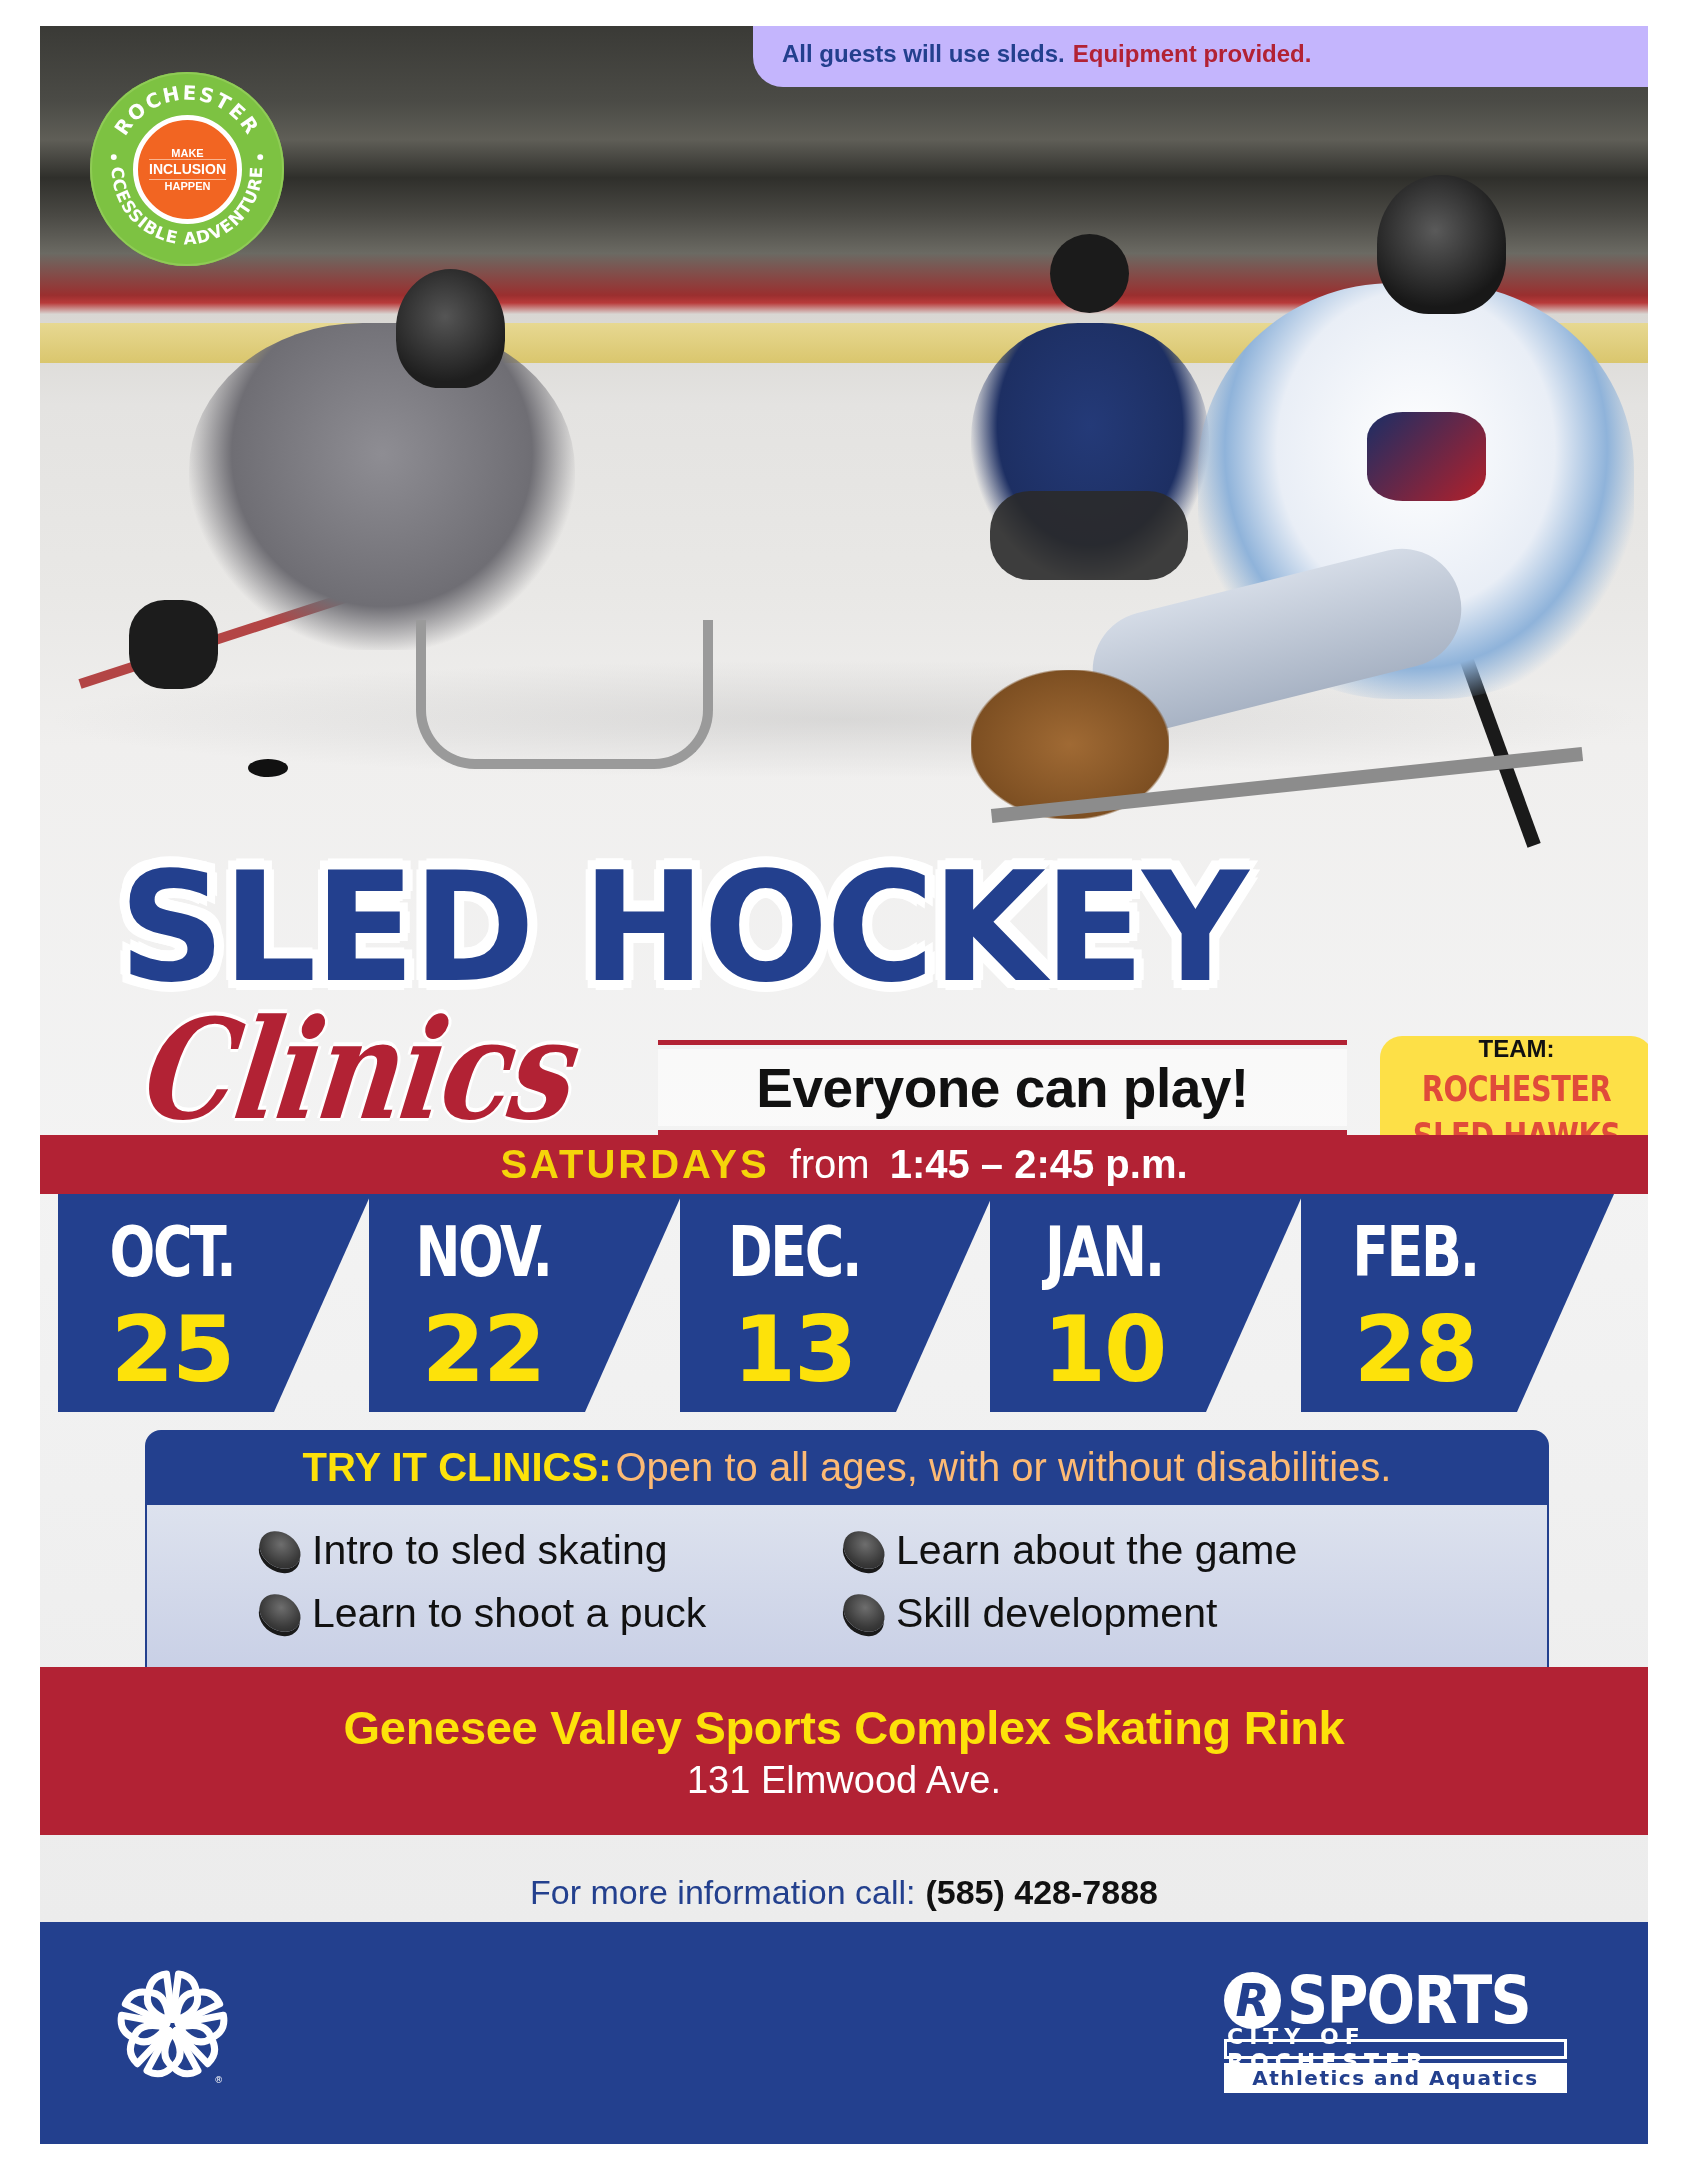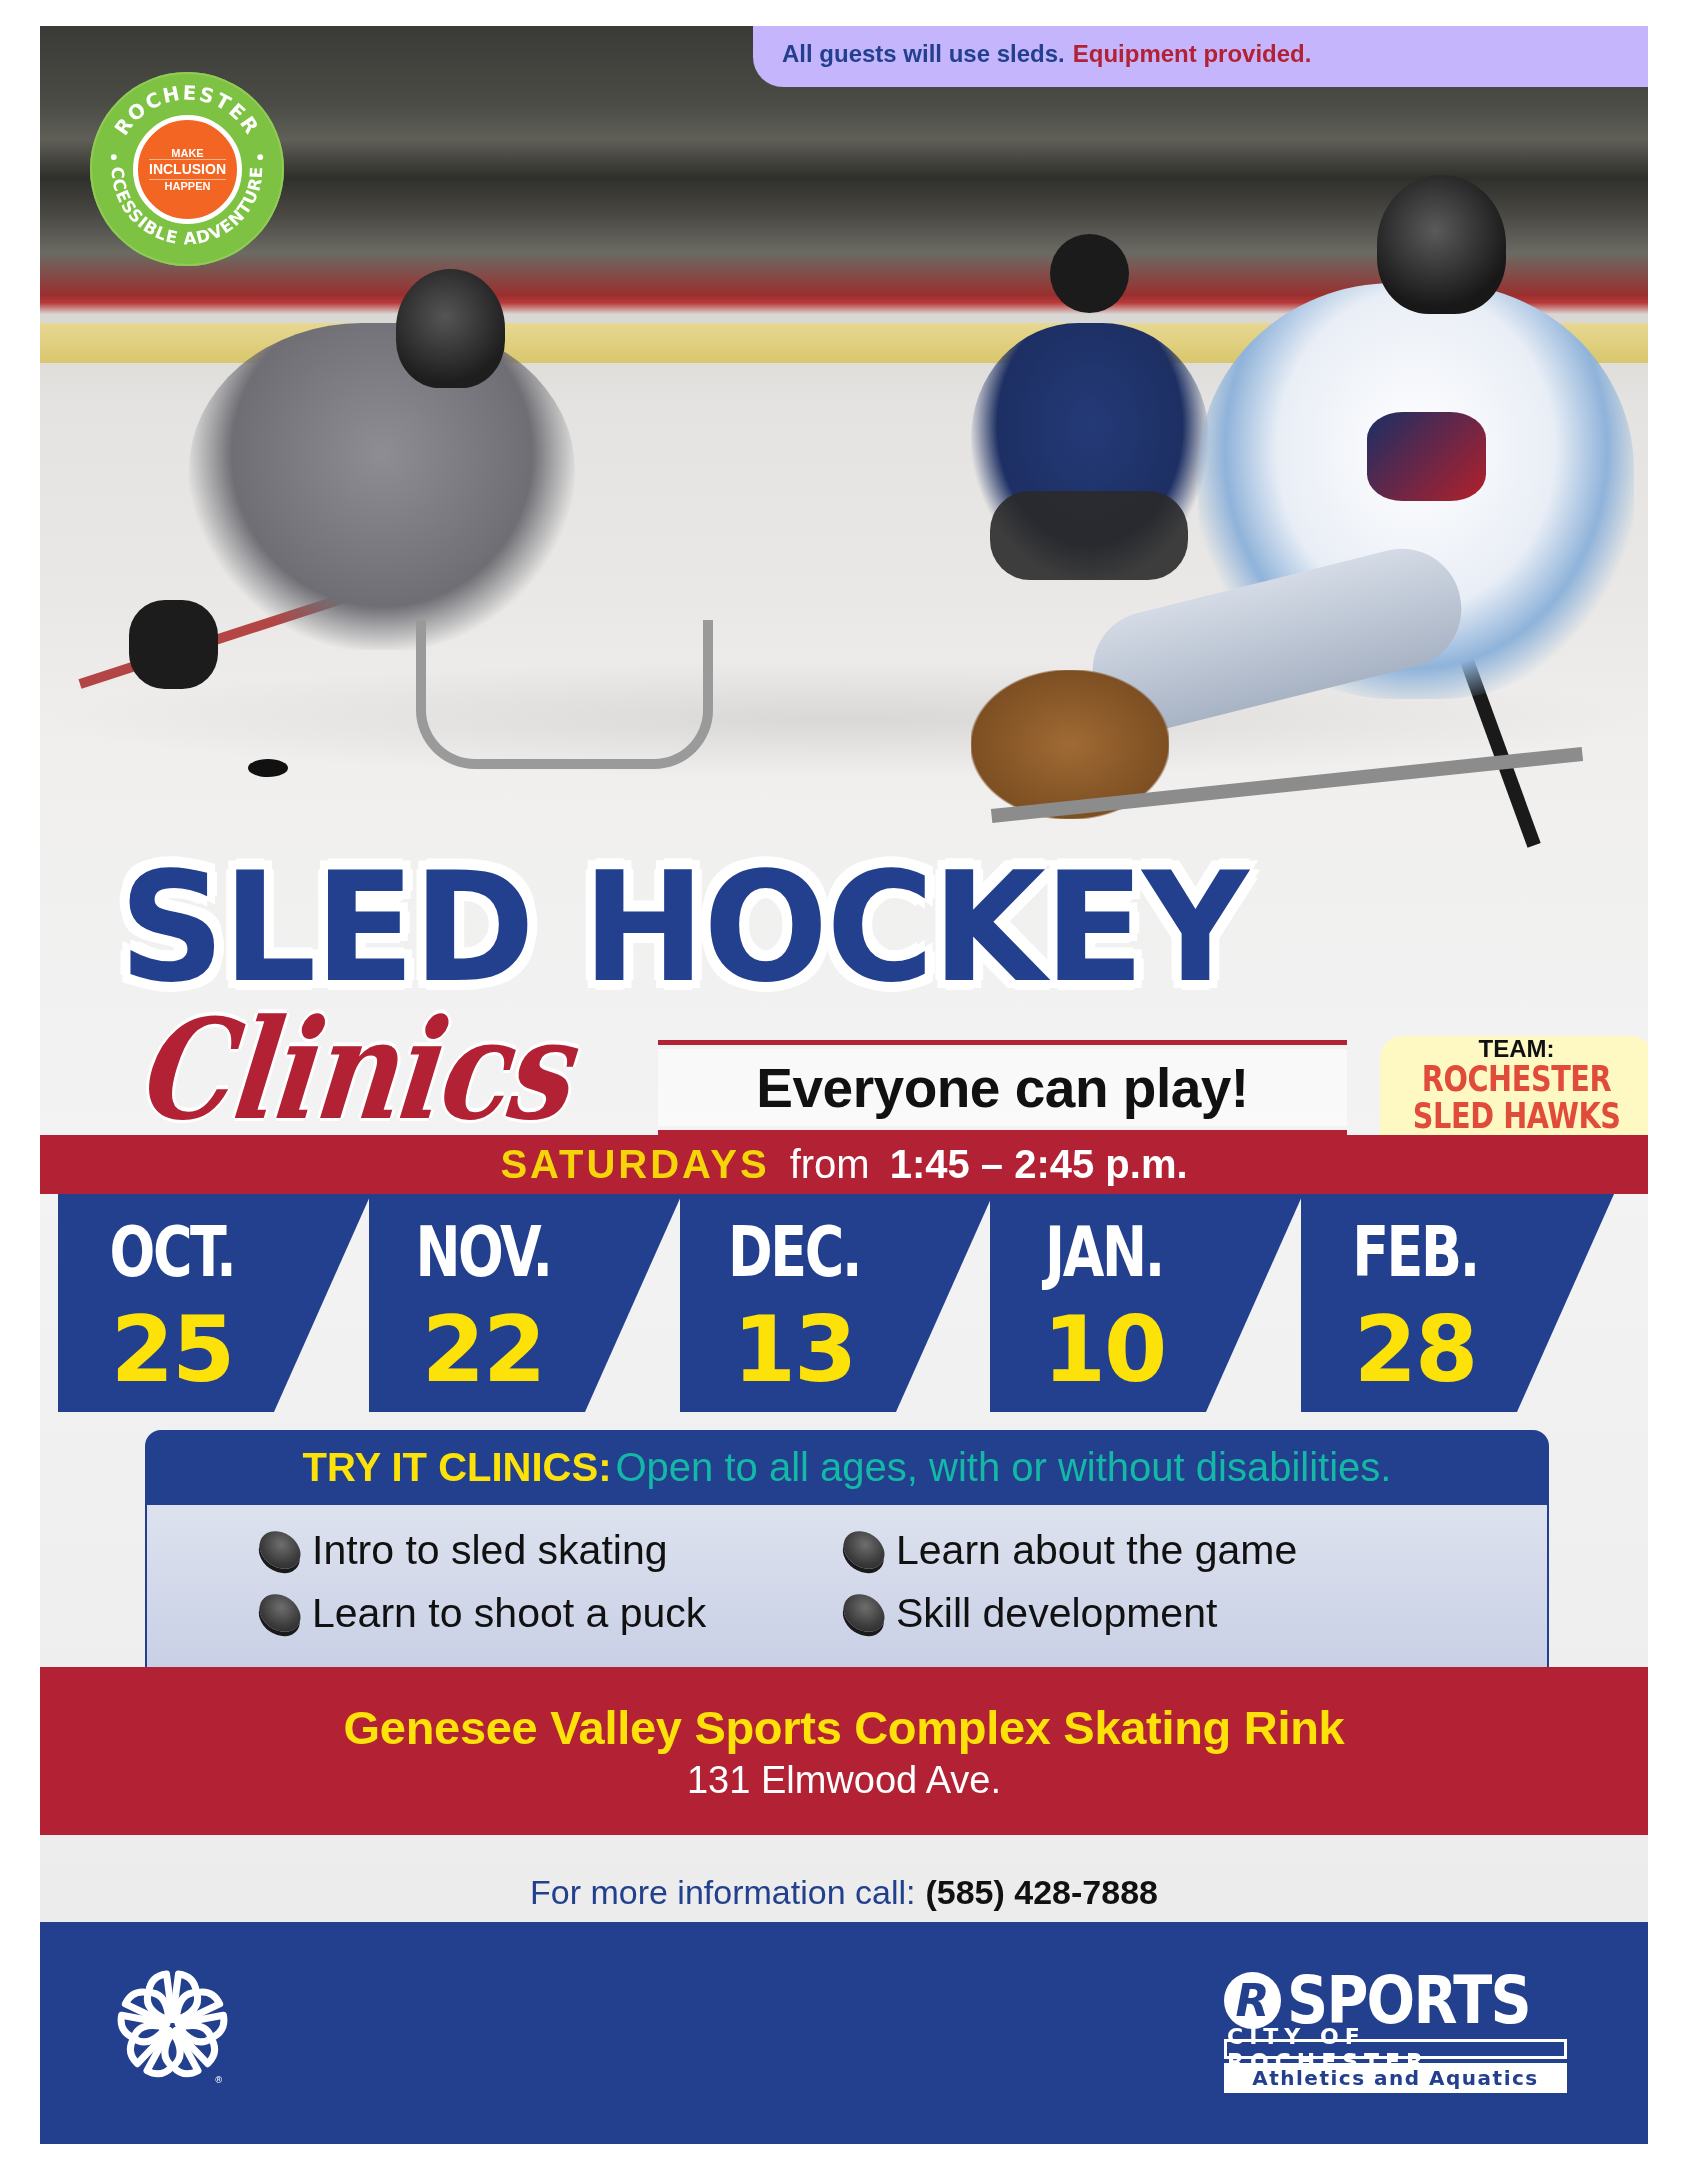--- a/index.html
+++ b/index.html
@@ -56,41 +56,41 @@
       5px 5px 0 #fff, -5px -5px 0 #fff, 5px -5px 0 #fff, -5px 5px 0 #fff,
       10px 0 0 #fff, -10px 0 0 #fff, 0 10px 0 #fff, 0 -10px 0 #fff, 8px 8px 0 #fff, -8px 8px 0 #fff, 8px -8px 0 #fff, -8px -8px 0 #fff;
     transform: scaleY(1.03); }
   .title-script { position: absolute; left: 117px; top: 975px; font-family: "DejaVu Serif", serif; font-style: italic; font-weight: 700; font-size: 117px; color: #b22234; letter-spacing: -3px; line-height: 1; transform: skewX(-8deg) scaleY(1.18); transform-origin: left top;
     text-shadow: 3px 0 0 #fff, -3px 0 0 #fff, 0 3px 0 #fff, 0 -3px 0 #fff; }
 
   .tagline-box { position: absolute; left: 618px; top: 1014px; width: 689px; height: 95px; display: flex; align-items: center; justify-content: center; border-top: 5px solid #b22234; border-bottom: 5px solid #b22234; }
   .tagline-box::before { content: ""; position: absolute; left: 0; top: 4px; right: 0; bottom: 4px; background: rgba(255,255,255,.55); }
   .tagline-text { position: relative; font-size: 55px; font-weight: 700; color: #111; letter-spacing: -0.5px; }
 
-  .team-box { position: absolute; left: 1340px; top: 1010px; width: 273px; height: 119px; background: #fef9c3; border-radius: 22px 22px 0 0; display: flex; flex-direction: column; align-items: center; justify-content: flex-start; line-height: 1.05; }
+  .team-box { position: absolute; left: 1340px; top: 1010px; width: 273px; height: 119px; background: #fde047; border-radius: 22px 22px 0 0; display: flex; flex-direction: column; align-items: center; justify-content: space-between; line-height: 1.05; }
   .team-label { font-size: 24px; font-weight: 700; color: #111; }
   .team-name { font-family: "DejaVu Sans", sans-serif; font-size: 35px; font-weight: 900; color: #e04b3a; letter-spacing: -0.5px; transform: scaleX(0.82); }
 
   
   .sat-bar { position: absolute; left: 0; top: 1109px; width: 1608px; height: 59px; background: #b22234; display: flex; align-items: center; justify-content: center; font-size: 40px; gap: 20px; }
   .sat-bar .sat { color: #f5d50a; font-weight: 700; letter-spacing: 3px; }
   .sat-bar .from { color: #ffffff; }
   .sat-bar .time { color: #ffffff; font-weight: 700; }
 
   
   .dates { position: absolute; left: 0; top: 1168px; width: 1608px; height: 238px; }
   .date-tile { position: absolute; top: 0; width: 313px; height: 218px; background: #23408e; clip-path: polygon(0 0, 100% 0, 69% 100%, 0 100%); }
   .date-month { position: absolute; left: 0; width: 228px; top: 18px; text-align: center; font-family: "DejaVu Sans", sans-serif; font-weight: 700; font-size: 69px; color: #ffffff; letter-spacing: -3px; transform: scaleX(0.78); }
   .date-day { position: absolute; left: 0; width: 228px; top: 103px; text-align: center; font-family: "DejaVu Sans", sans-serif; font-weight: 900; font-size: 91px; color: #fde20a; letter-spacing: -2px; }
 
   
   .clinics { position: absolute; left: 105px; top: 1404px; width: 1404px; height: 238px; }
   .clinics-head { position: absolute; left: 0; top: 0; width: 1404px; height: 75px; background: #23408e; border-radius: 16px 16px 0 0; display: flex; align-items: center; justify-content: center; font-size: 40px; gap: 4px; }
   .clinics-head .lbl { color: #fde20a; font-weight: 900; }
-  .clinics-head .txt { color: #14b8a6; }
+  .clinics-head .txt { color: #fdba74; }
   .clinics-body { position: absolute; left: 0; top: 75px; width: 1404px; height: 162px; background: linear-gradient(180deg, #dde2ee, #c9d0e6); border-left: 2px solid #23408e; border-right: 2px solid #23408e; }
   .clinic-item { position: absolute; display: flex; align-items: center; gap: 6px; font-size: 41px; color: #111; }
   .puck { width: 50px; height: 50px; position: relative; }
   .puck::before { content: ""; position: absolute; left: 2px; top: 8px; width: 44px; height: 34px; background: radial-gradient(ellipse at 45% 35%, #6e6e6e 0%, #3a3a3a 60%, #222 100%); border-radius: 50%; transform: rotate(35deg); box-shadow: 2px 4px 0 #1a1a1a; }
 
   
   .venue { position: absolute; left: 0; top: 1641px; width: 1608px; height: 168px; background: #b22234; display: flex; flex-direction: column; align-items: center; justify-content: center; }
   .venue-name { font-size: 47px; font-weight: 700; color: #fde20a; letter-spacing: -0.3px; }
   .venue-addr { font-size: 38px; color: #ffffff; margin-top: 4px; }
 

